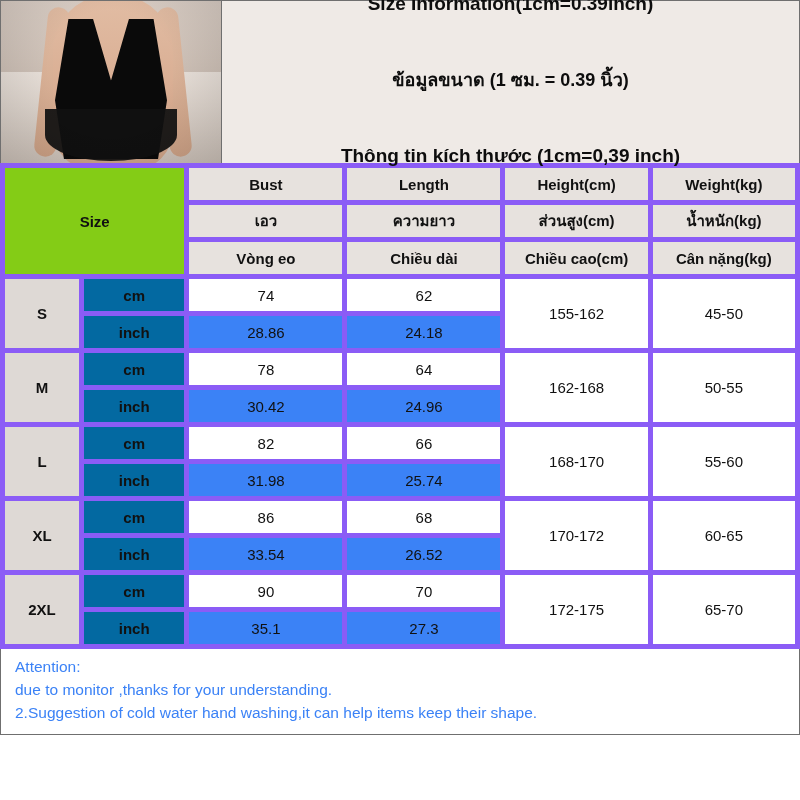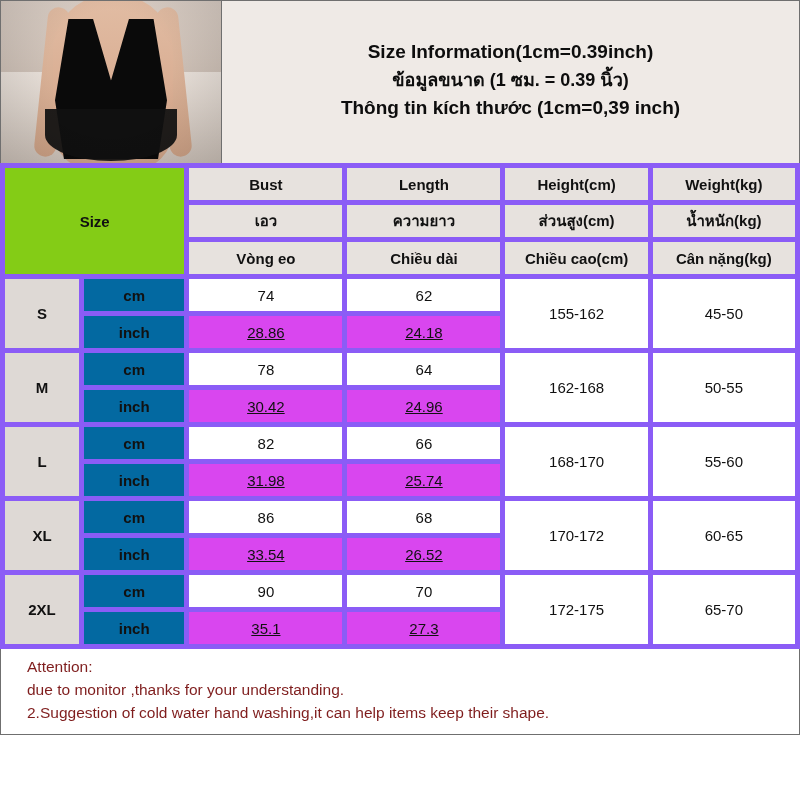--- a/index.html
+++ b/index.html
@@ -105,20 +105,21 @@
 
   .title-cell {
     flex: 1;
     box-sizing: border-box;
     background: #efeae6;
     display: flex;
     flex-direction: column;
     align-items: center;
     justify-content: center;
     padding: 6px 10px 10px;
+    gap: 48px;
   }
   .title-line {
     font-weight: bold;
     font-size: 19px;
     line-height: 28px;
     text-align: center;
     color: #0d0d0d;
     white-space: nowrap;
   }
   .title-line.l2 { font-size: 18px; }
@@ -154,32 +155,32 @@
   .hdr-size {
     background: #84cc16;
     font-weight: bold;
     font-size: 23px;
   }
   .hdr-row td { height: 30px; font-size: 15px; }
   .hdr-row-th td { font-size: 14px; }
 
   .grp-shade { background: #ded9d5; }
   .cell-shade { background: #0369a1; }
-  .val-shade  { background: #d946ef; text-decoration: underline; }
+  .val-shade  { background: #3b82f6; }
 
   
   .attention {
     box-sizing: border-box;
     width: 800px;
     border: 1px solid #6f6f6f;
     border-top: none;
-    padding: 6px 10px 10px 26px;
+    padding: 6px 10px 10px 14px;
     font-size: 15.5px;
     line-height: 23px;
-    color: #7f1d1d;
+    color: #3b82f6;
     background: #fff;
   }
   .attention div { white-space: nowrap; }
 </style>
 </head>
 <body>
 
 <div id="sheet">
 
   <div class="top-block">

